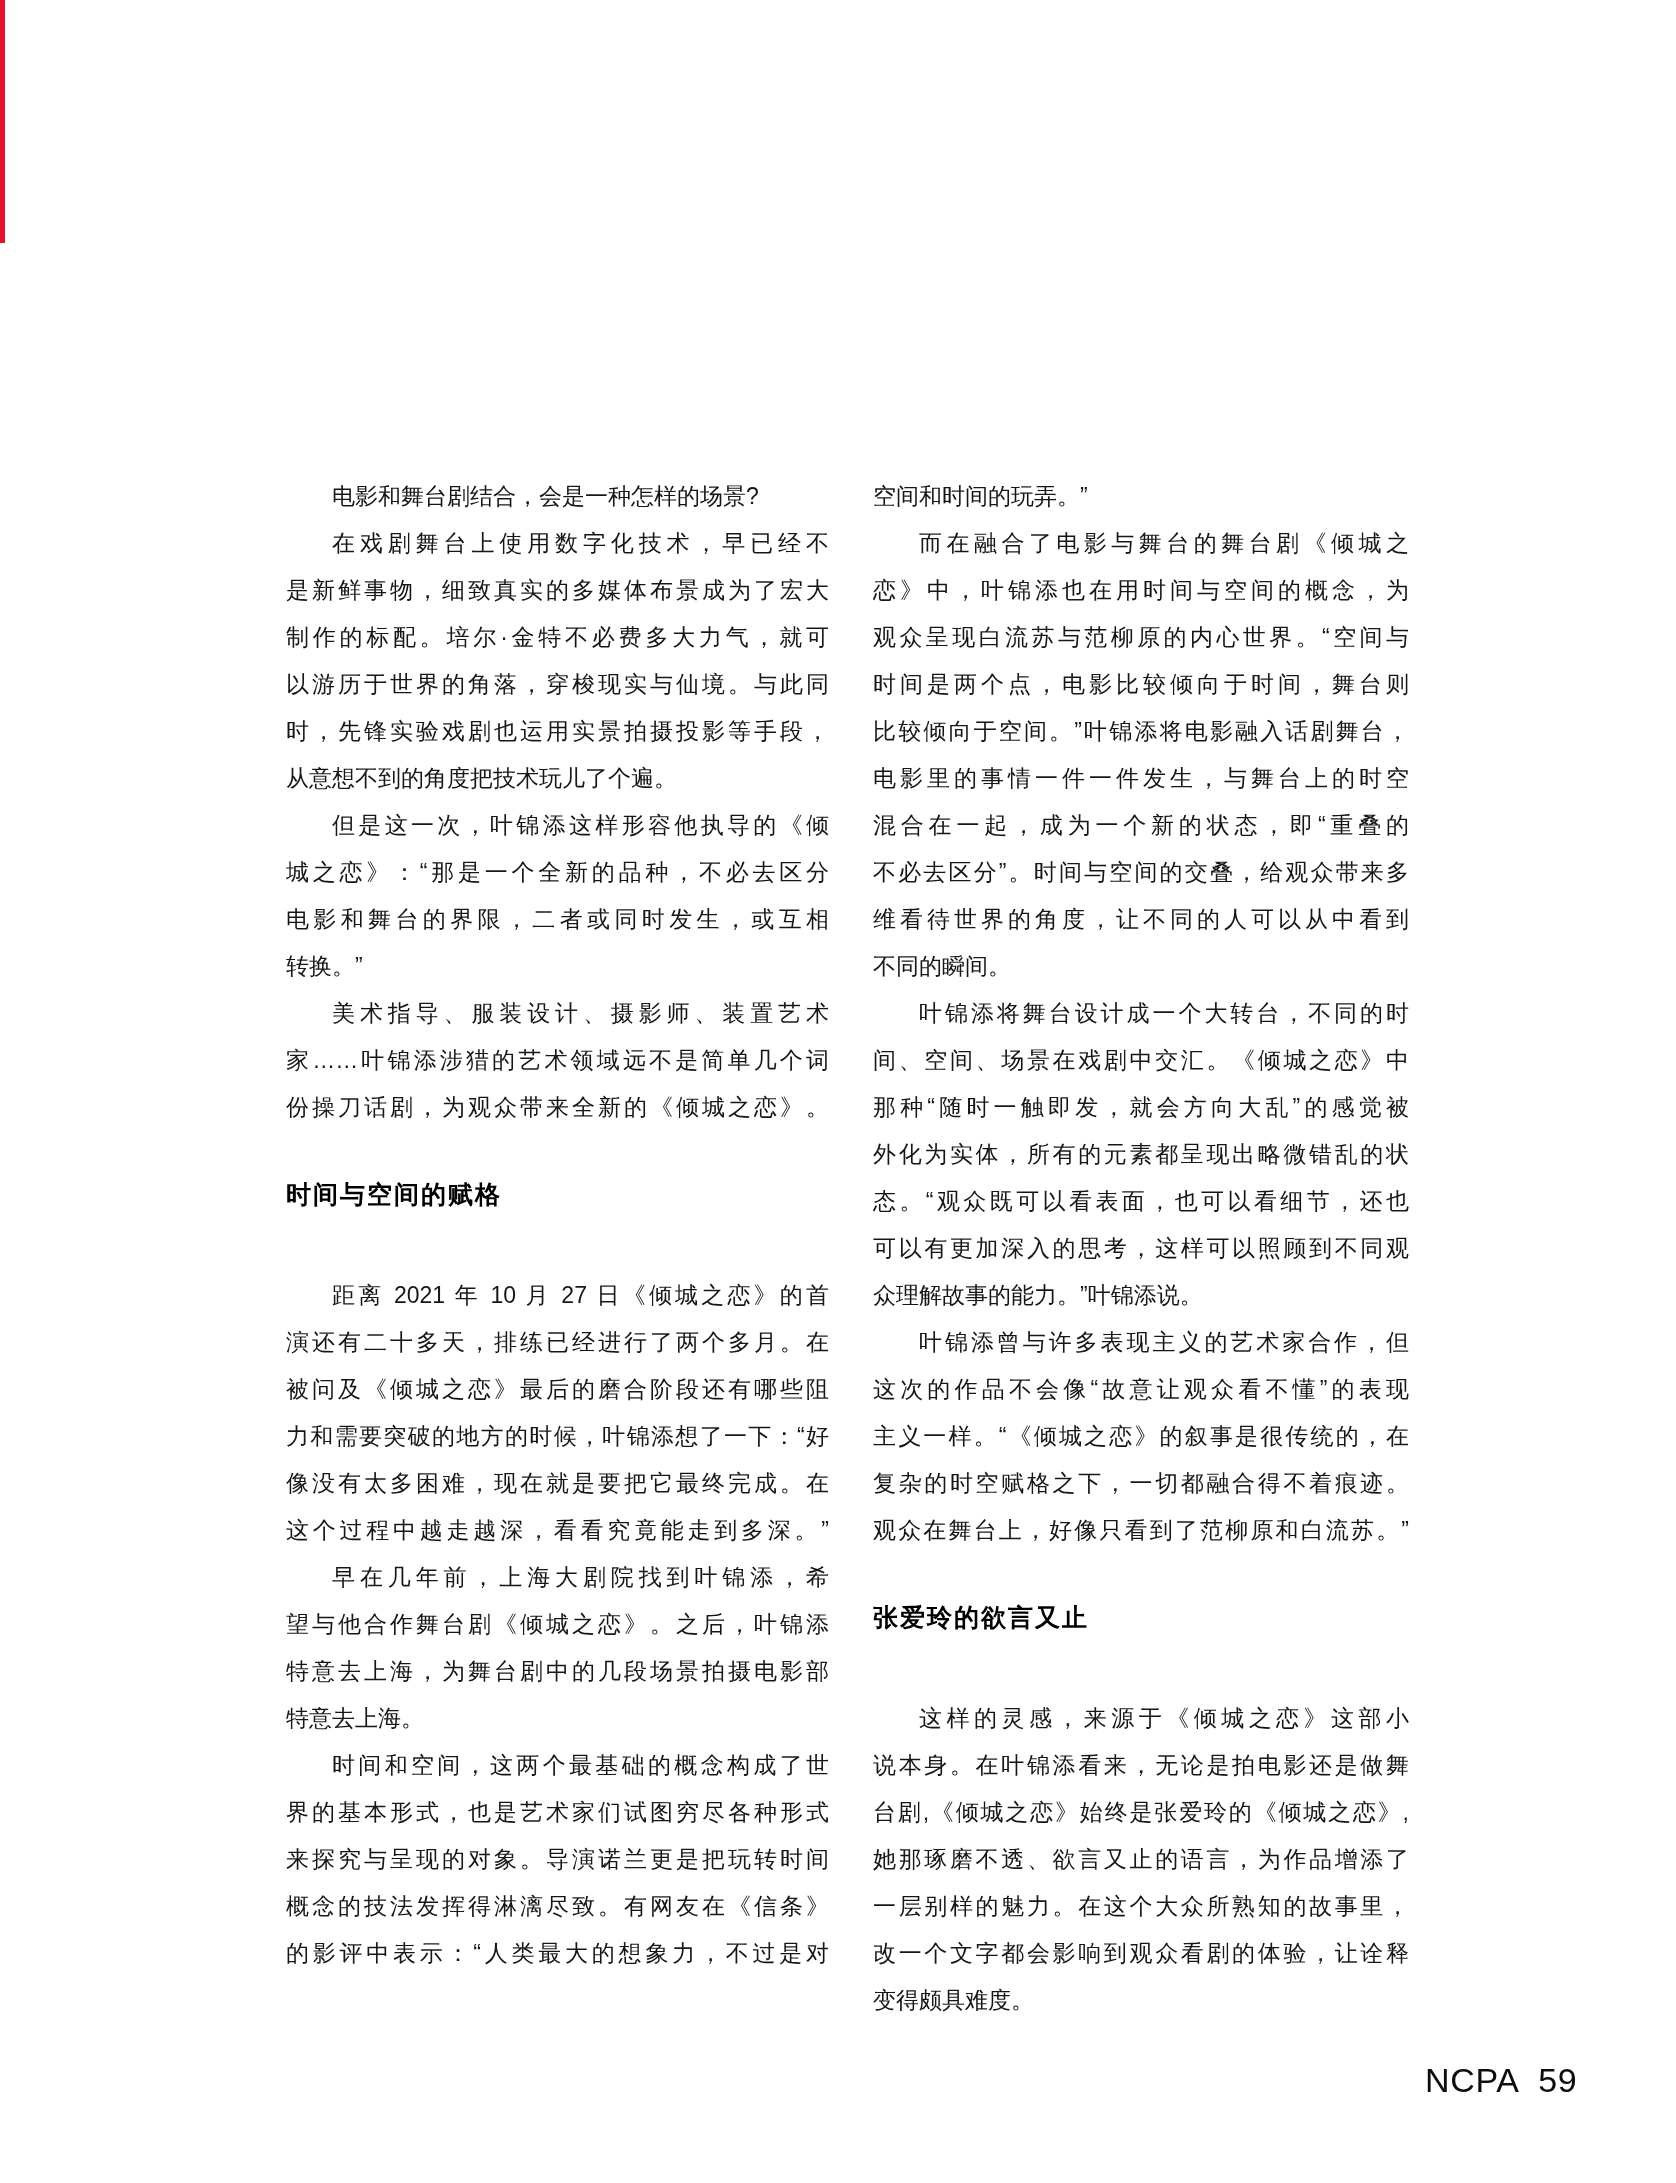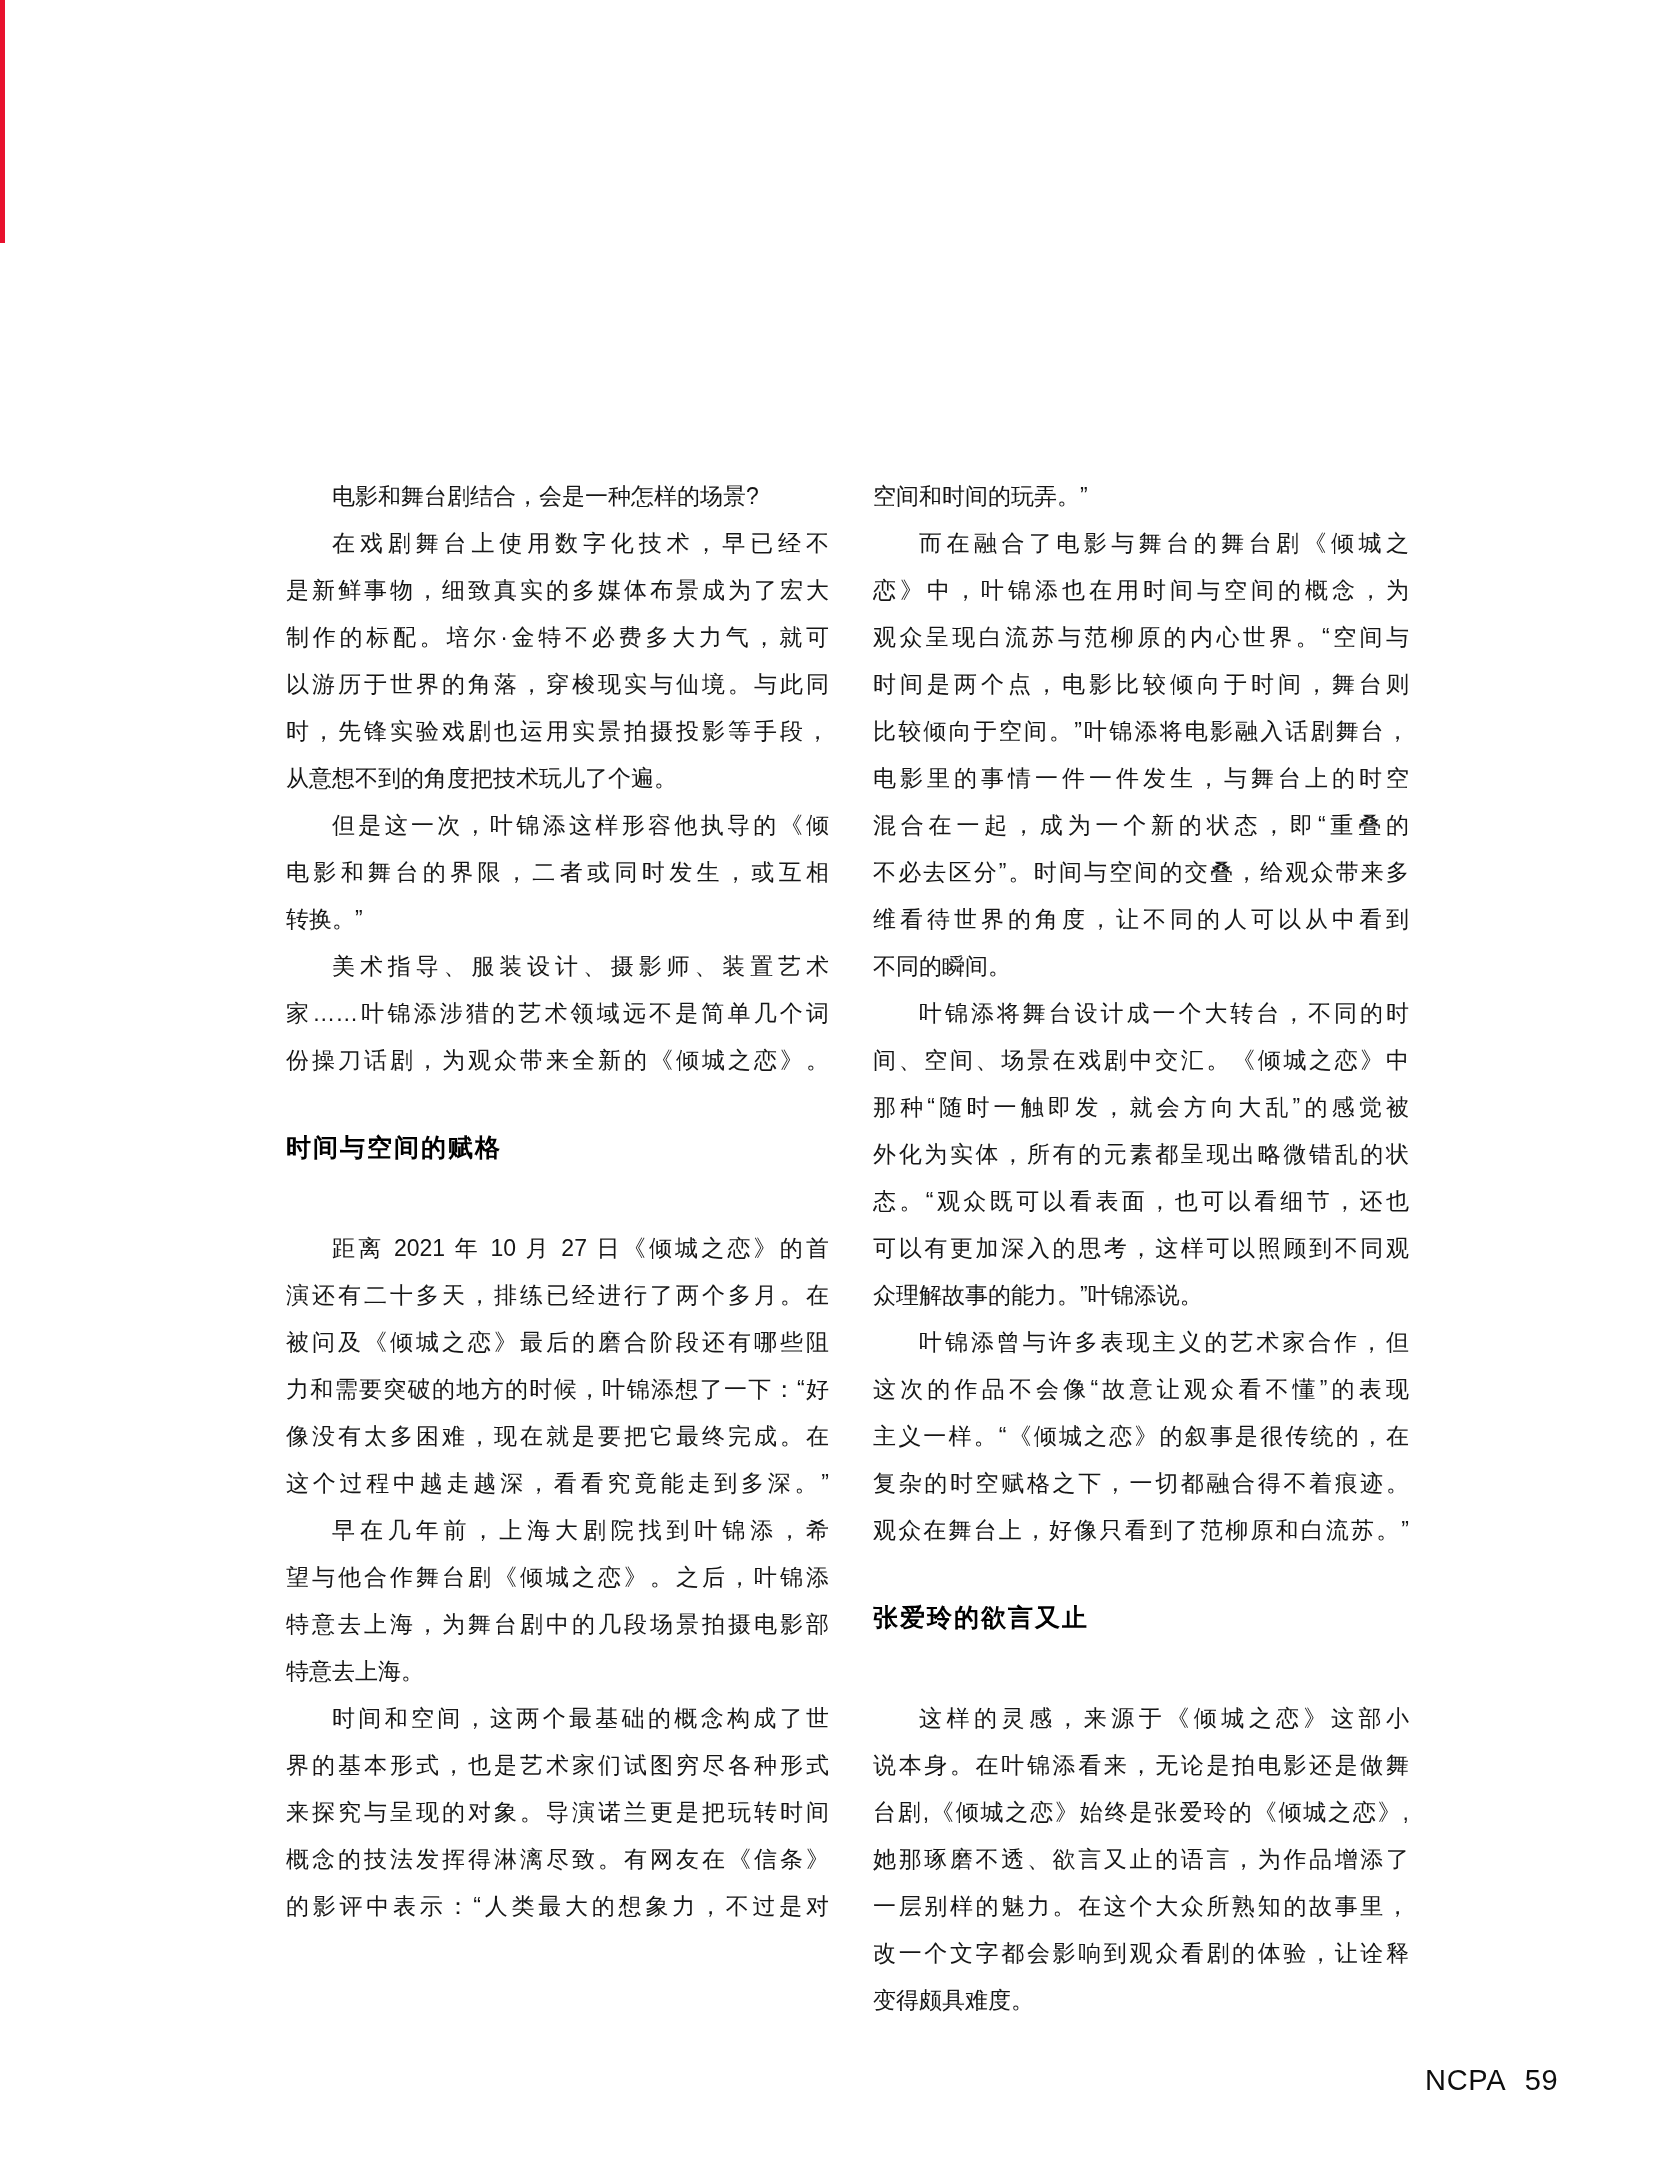--- a/index.html
+++ b/index.html
@@ -54,21 +54,21 @@
     height: 47px;
     margin-top: 40px;
     margin-bottom: 54px;
     letter-spacing: 2px;
     color: #000000;
   }
   .footer {
     position: absolute;
     left: 1425px;
     top: 2062px;
-    font-size: 29px;
+    font-size: 34px;
     line-height: 37px;
     letter-spacing: 0.7px;
     color: #0d0d0d;
     white-space: nowrap;
   }
   .footer .page-num { margin-left: 18.5px; }
 </style>
 </head>
 <body>
 
@@ -78,20 +78,21 @@
 
   <div class="column column-left">
       <div class="line end indent">电影和舞台剧结合，会是一种怎样的场景?</div>
       <div class="line fill indent">在戏剧舞台上使用数字化技术，早已经不</div>
       <div class="line fill">是新鲜事物，细致真实的多媒体布景成为了宏大</div>
       <div class="line fill">制作的标配。培尔·金特不必费多大力气，就可</div>
       <div class="line fill">以游历于世界的角落，穿梭现实与仙境。与此同</div>
       <div class="line fill">时，先锋实验戏剧也运用实景拍摄投影等手段，</div>
       <div class="line end">从意想不到的角度把技术玩儿了个遍。</div>
       <div class="line fill indent">但是这一次，叶锦添这样形容他执导的《倾</div>
+      <div class="line fill">城之恋》：“那是一个全新的品种，不必去区分</div>
       <div class="line fill">电影和舞台的界限，二者或同时发生，或互相</div>
       <div class="line end">转换。”</div>
       <div class="line fill indent">美术指导、服装设计、摄影师、装置艺术</div>
       <div class="line fill">家……叶锦添涉猎的艺术领域远不是简单几个词</div>
       <div class="line fill">份操刀话剧，为观众带来全新的《倾城之恋》。</div>
       <div class="col-heading">时间与空间的赋格</div>
       <div class="line fill indent">距离 2021 年 10 月 27 日《倾城之恋》的首</div>
       <div class="line fill">演还有二十多天，排练已经进行了两个多月。在</div>
       <div class="line fill">被问及《倾城之恋》最后的磨合阶段还有哪些阻</div>
       <div class="line fill">力和需要突破的地方的时候，叶锦添想了一下：“好</div>

